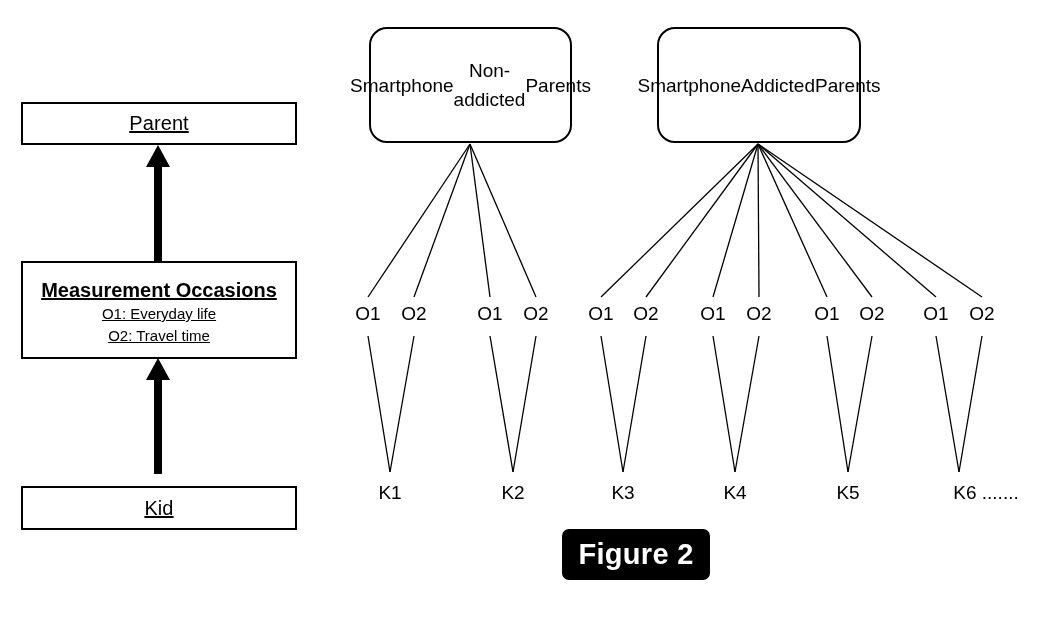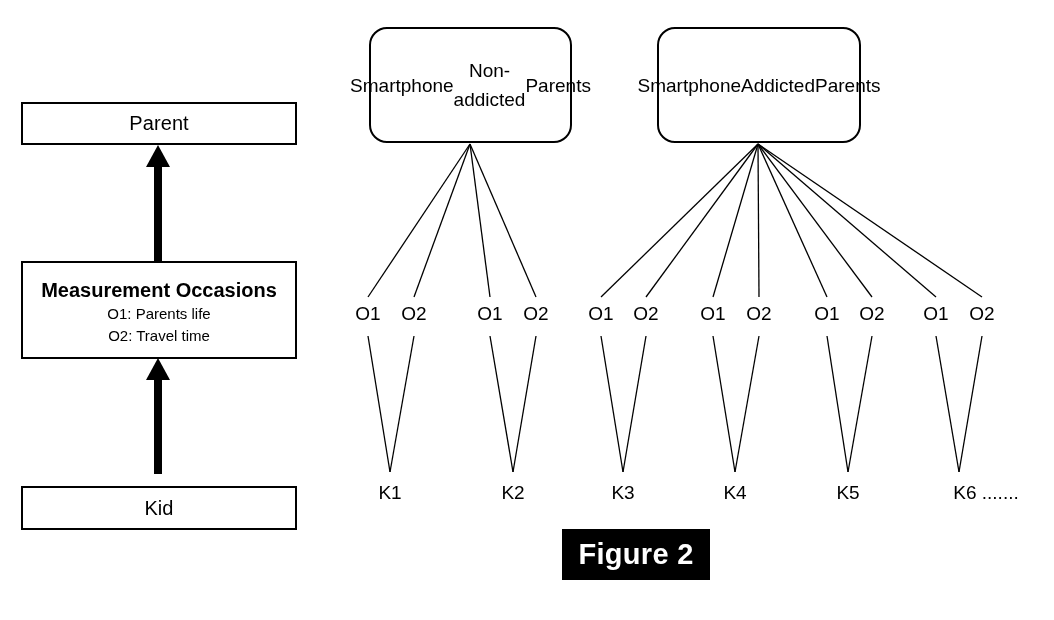--- a/index.html
+++ b/index.html
@@ -28,20 +28,21 @@
   .rect-box {
     position: absolute;
     box-sizing: border-box;
     border: 2px solid #000000;
     background: #ffffff;
     display: flex;
     flex-direction: column;
     align-items: center;
     justify-content: center;
     text-align: center;
+    text-decoration: underline;
   }
   .box-parent {
     left: 21px;  top: 102px;  width: 276px; height: 43px;
   }
   .box-measure {
     left: 21px;  top: 261px;  width: 276px; height: 98px;
     padding-top: 4px;
   }
   .box-kid {
     left: 21px;  top: 474px;  width: 276px; height: 44px; margin-top: 12px;
@@ -112,20 +113,21 @@
     width: 148px;
     height: 51px;
     background: #000000;
     color: #ffffff;
     font-size: 29px;
     font-weight: bold;
     display: flex;
     align-items: center;
     justify-content: center;
     letter-spacing: 0.3px;
+    border-radius: 7px;
   }
 </style>
 </head>
 <body>
 
 <div id="diagram-root">
 
   <svg id="line-layer" viewBox="0 0 1054 620" width="1054" height="620" xmlns="http://www.w3.org/2000/svg">
 
     <g>
@@ -180,21 +182,21 @@
       <line x1="982" y1="336" x2="959" y2="472"></line>
     </g>
   </svg>
 
   <div class="rect-box box-parent">
     <div class="box-title">Parent</div>
   </div>
 
   <div class="rect-box box-measure">
     <div class="box-title-bold">Measurement Occasions</div>
-    <div class="box-sub">O1: Parents life</div>
+    <div class="box-sub">O1: Everyday life</div>
     <div class="box-sub">O2: Travel time</div>
   </div>
 
   <div class="rect-box box-kid">
     <div class="box-title">Kid</div>
   </div>
 
   <div class="round-box box-nonaddicted">
     <div class="rb-line">Smartphone</div>
     <div class="rb-line strong">Non-addicted</div>

